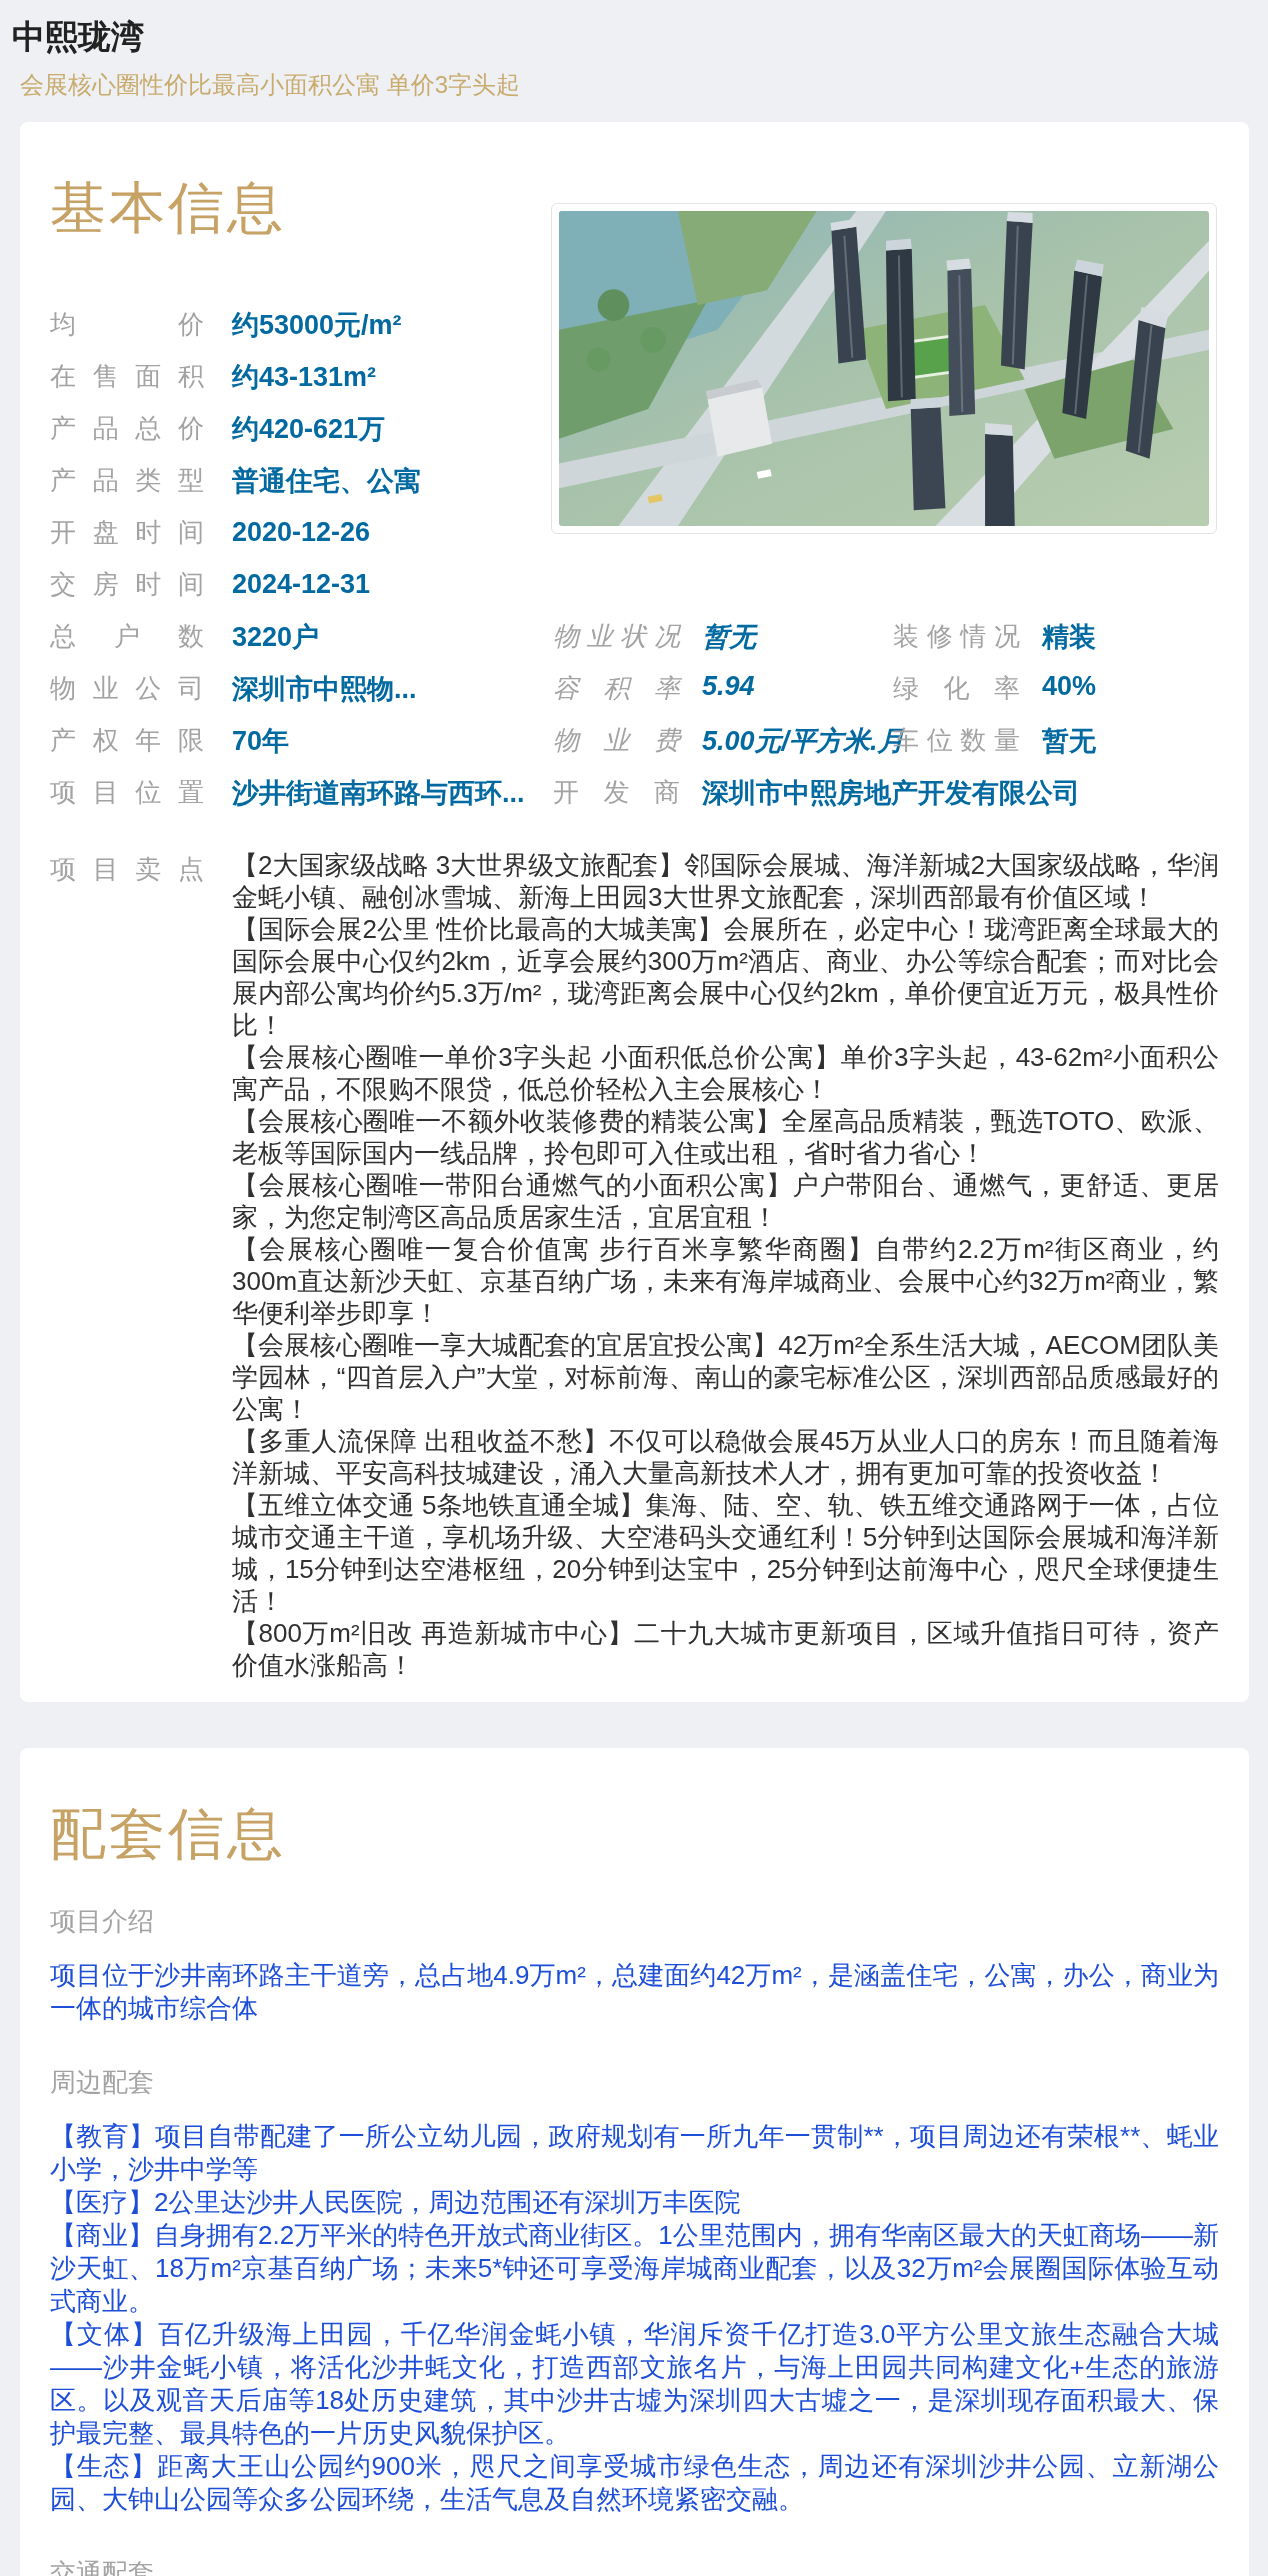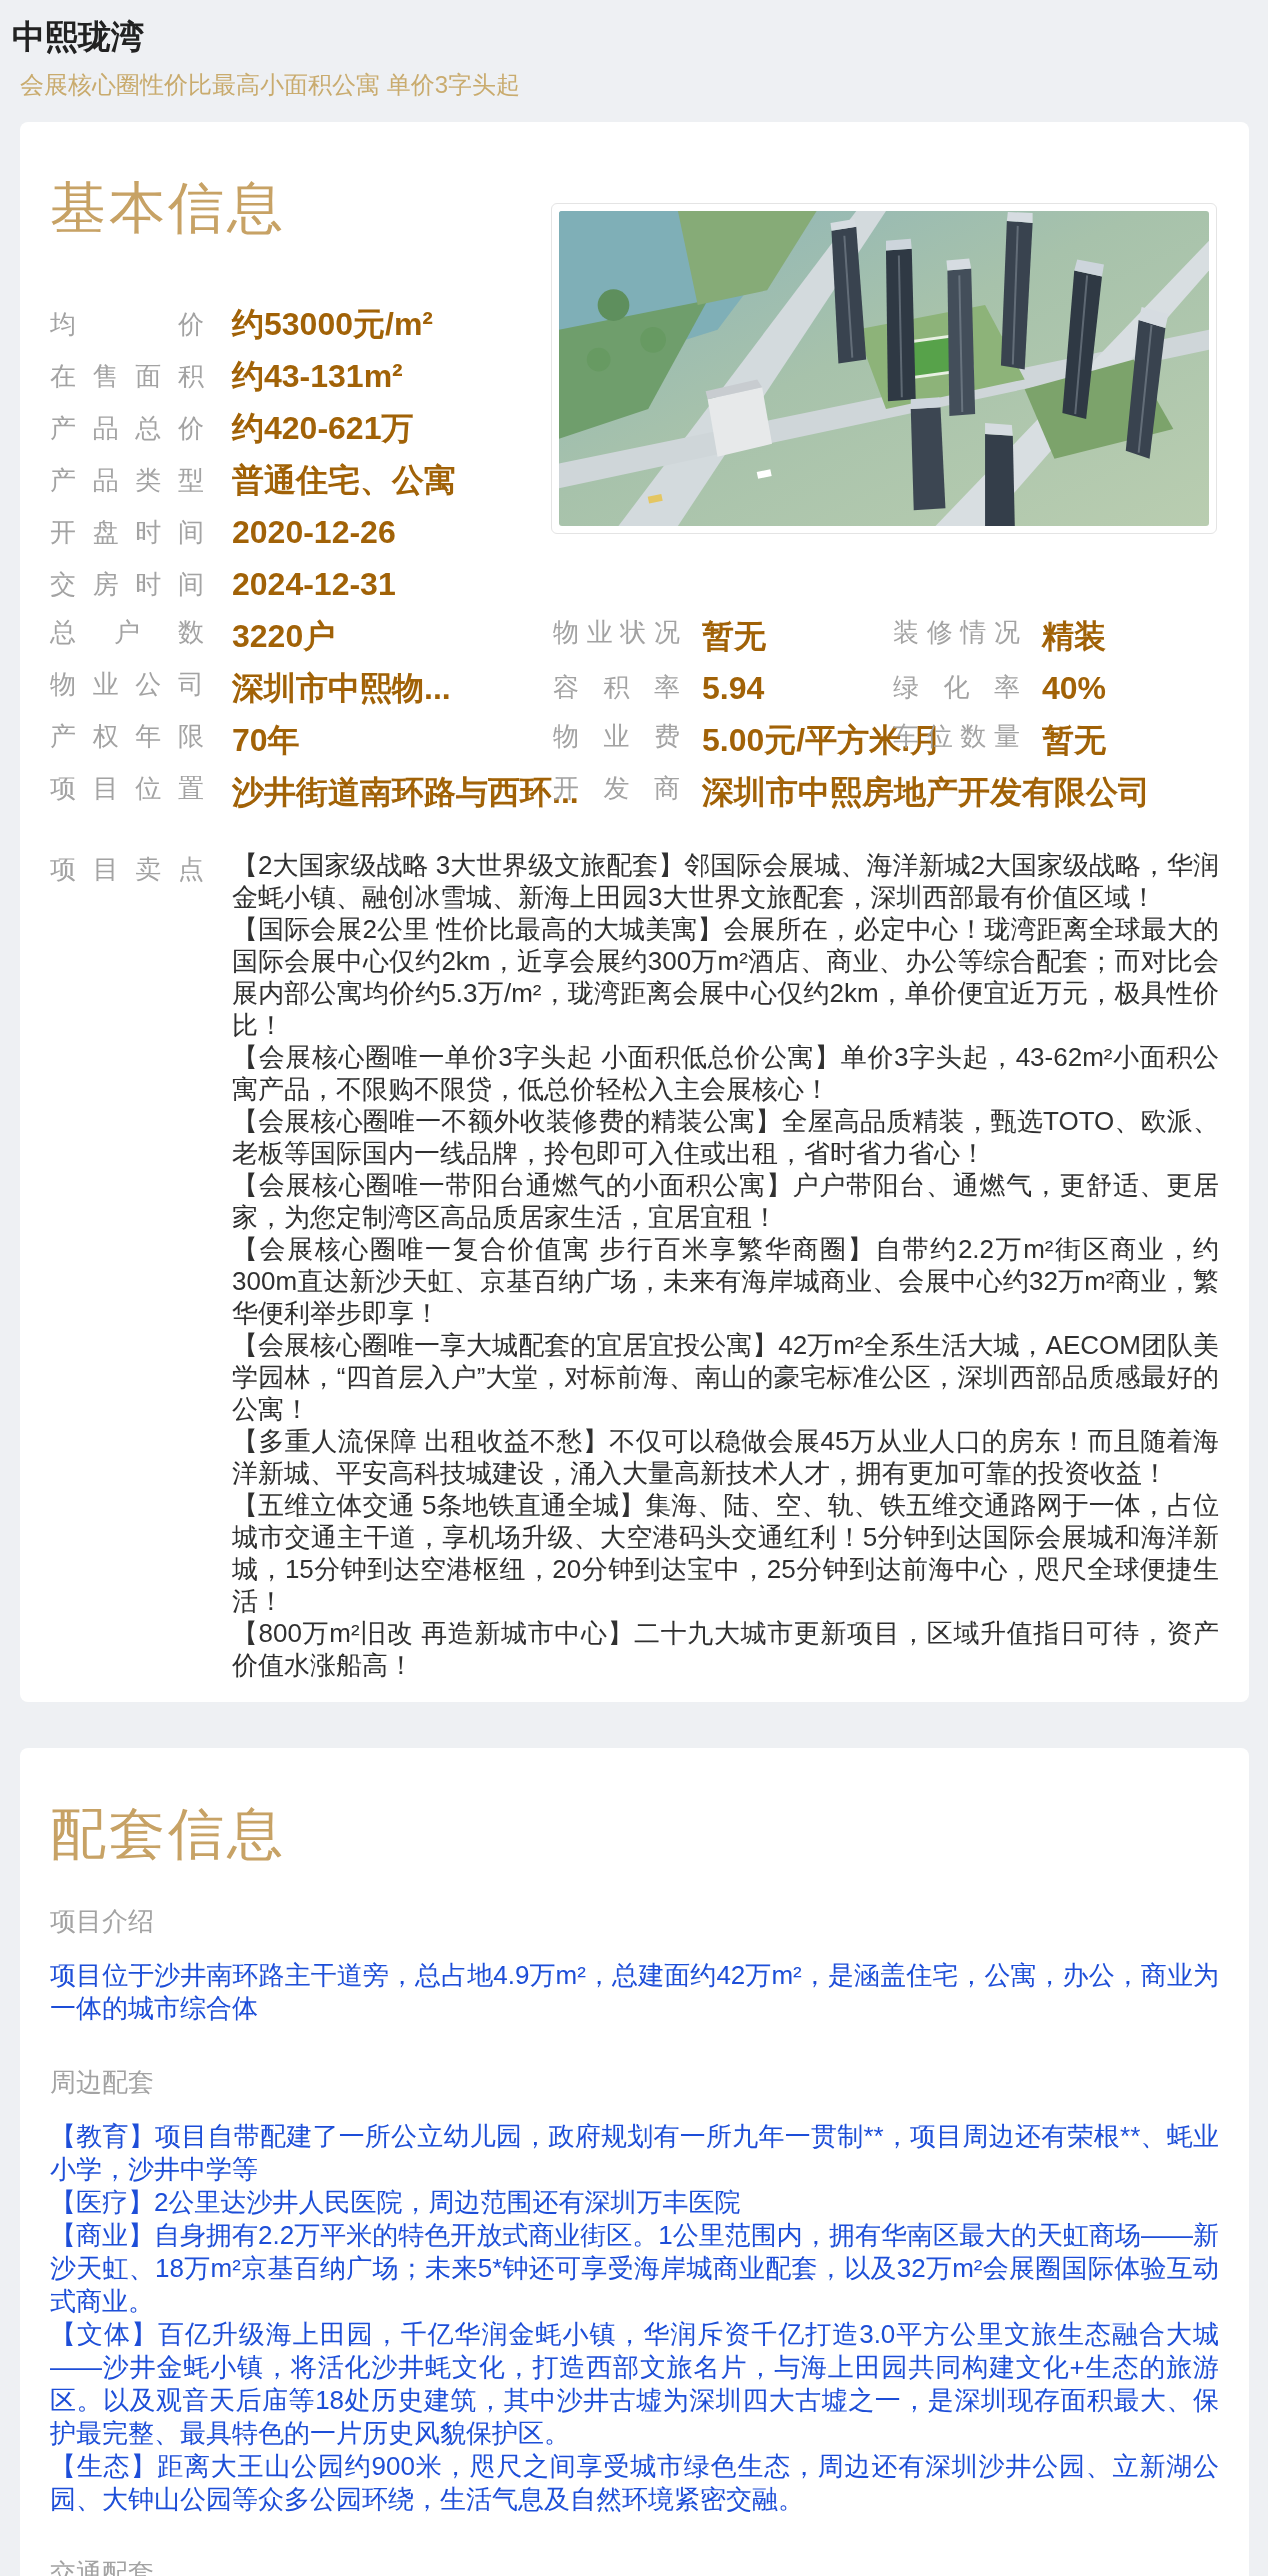--- a/index.html
+++ b/index.html
@@ -40,30 +40,30 @@
     border:1px solid #e4e4e4; border-radius:6px;
     padding:7px; background:#fff;
   }
   .img-frame svg { display:block; width:650px; height:315px; border-radius:3px; }
 
   
   .info { margin-top:61px; }
   .row { display:flex; align-items:center; height:52px; }
   .kv { display:flex; }
   .c1 { width:503px; }
-  .c2 { width:340px; }
+  .c2 { width:340px;font-style:italic; }
   .c3 { flex:1; }
   .kv-label {
     display:inline-block; width:154px; flex:none;
     color:#a3a3a3; font-size:26px;
     text-align:justify; text-align-last:justify;
   }
   .kv-label.mid { width:127px; }
   .kv-value {
-    margin-left:28px; font-size:32px; font-weight:700; color:#a16207;
+    margin-left:28px; font-size:27px; font-weight:700; color:#0369a1;
     white-space:nowrap;
   }
   .kv-value.mid { margin-left:22px; }
 
   
   .selling { display:flex; align-items:flex-start; margin-top:30px; }
   .selling .kv-label { margin-top:3px; }
   .selling-text { flex:1; margin-left:28px; }
   .selling-text p {
     font-size:26px; line-height:32px; color:#303030;

